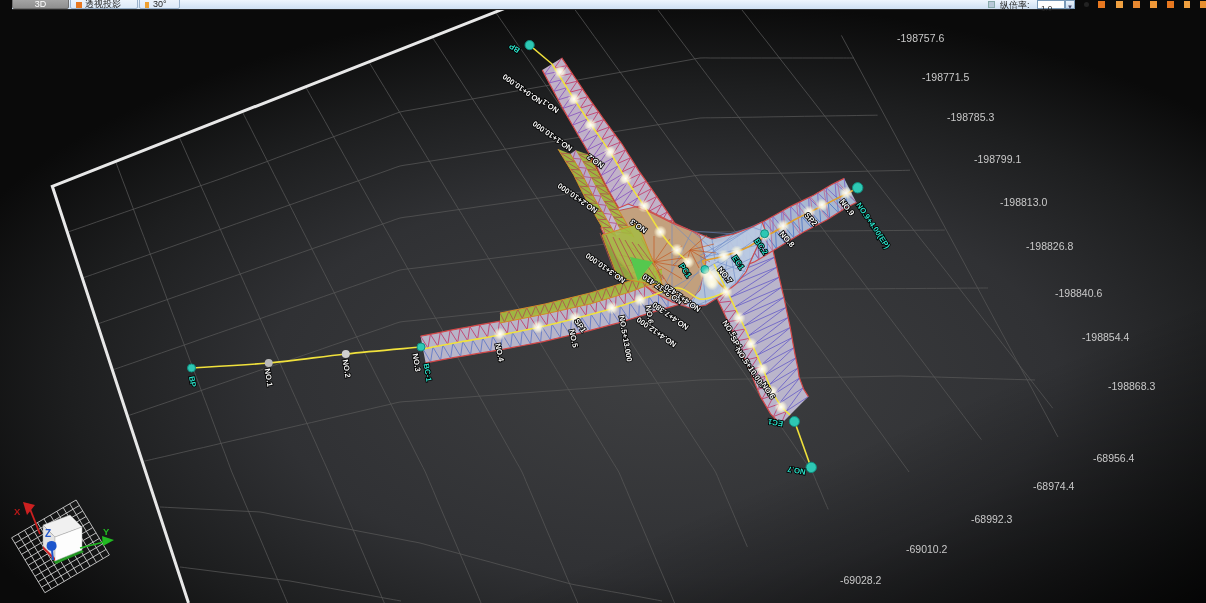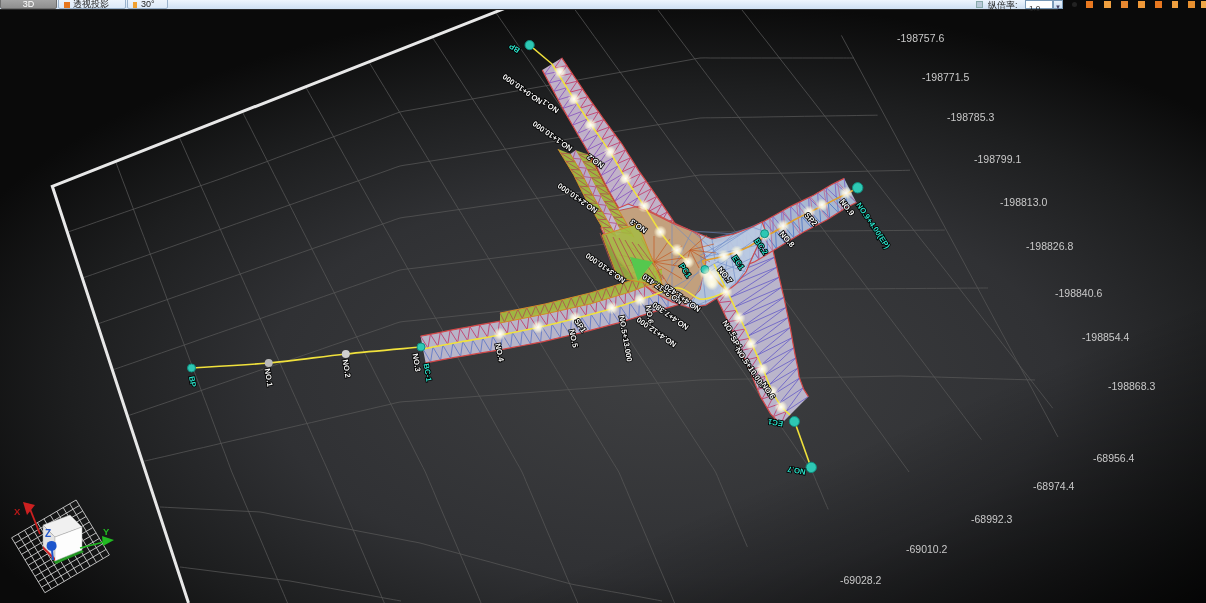--- a/index.html
+++ b/index.html
@@ -198,21 +198,21 @@
 <path d="M23,502 L35,505 L27,515 Z" fill="#cc2020"></path>
 <text x="14" y="515" font-size="9.5" font-weight="bold" fill="#b81818">X</text>
 <path d="M80,548 L108,541" stroke="#22bb22" stroke-width="1.8" fill="none"></path>
 <path d="M114,540 L102,536 L103,546 Z" fill="#22bb22"></path>
 <text x="103" y="535" font-size="9.5" font-weight="bold" fill="#22bb22">Y</text>
 <text x="45" y="537" font-size="10" font-weight="bold" fill="#2255cc">Z</text>
 <circle cx="51.6" cy="545.9" r="5" fill="#1c55cc"></circle>
 <path d="M51.6,545.9 L53,560" stroke="#1c55cc" stroke-width="2"></path>
 </g>
 </svg>
-<div style="position:absolute;left:0;top:0;width:1058px;height:10px;background:linear-gradient(#eef5fd,#cfe0f3);border-bottom:1px solid #2a2a2a;font-family:'Liberation Sans',sans-serif">
+<div style="position:absolute;left:12px;top:0;width:1058px;height:10px;background:linear-gradient(#eef5fd,#cfe0f3);border-bottom:1px solid #2a2a2a;font-family:'Liberation Sans',sans-serif">
 <div style="position:absolute;left:0;top:-9px;width:57px;height:18px;background:linear-gradient(#b8b8b8,#8f8f8f);border:1px solid #6f6f6f;border-radius:2px;color:#fff;font-size:9px;text-align:center;line-height:24px">3D</div>
 <div style="position:absolute;left:58px;top:-9px;width:68px;height:18px;background:linear-gradient(#ffffff,#dce9f8);border:1px solid #9ab2cc;border-radius:2px;font-size:9px;color:#222;line-height:25px;padding-left:14px">透视投影</div>
 <div style="position:absolute;left:64px;top:2px;width:6px;height:6px;background:#e87820"></div>
 <div style="position:absolute;left:127px;top:-9px;width:41px;height:18px;background:linear-gradient(#ffffff,#dce9f8);border:1px solid #9ab2cc;border-radius:2px;font-size:9px;color:#222;line-height:25px;padding-left:13px">30°</div>
 <div style="position:absolute;left:133px;top:2px;width:4px;height:6px;background:#f0a030"></div>
 <div style="position:absolute;left:976px;top:1px;width:7px;height:7px;background:#b8c8d8;border:1px solid #8aa"></div>
 <div style="position:absolute;left:988px;top:-16px;font-size:9px;color:#222;line-height:42px">纵倍率:</div>
 <div style="position:absolute;left:1025px;top:0px;width:28px;height:9px;background:#fff;border:1px solid #7a9ab8;font-size:8px;color:#222;line-height:15px;padding-left:3px">1.0</div>
 <div style="position:absolute;left:1053px;top:0px;width:10px;height:9px;background:linear-gradient(#eaf2fb,#c8dcf0);border:1px solid #7a9ab8;font-size:6px;color:#446;text-align:center;line-height:12px">▼</div>
 <div style="position:absolute;left:1072px;top:2px;width:5px;height:5px;background:#222;border-radius:50%"></div>

